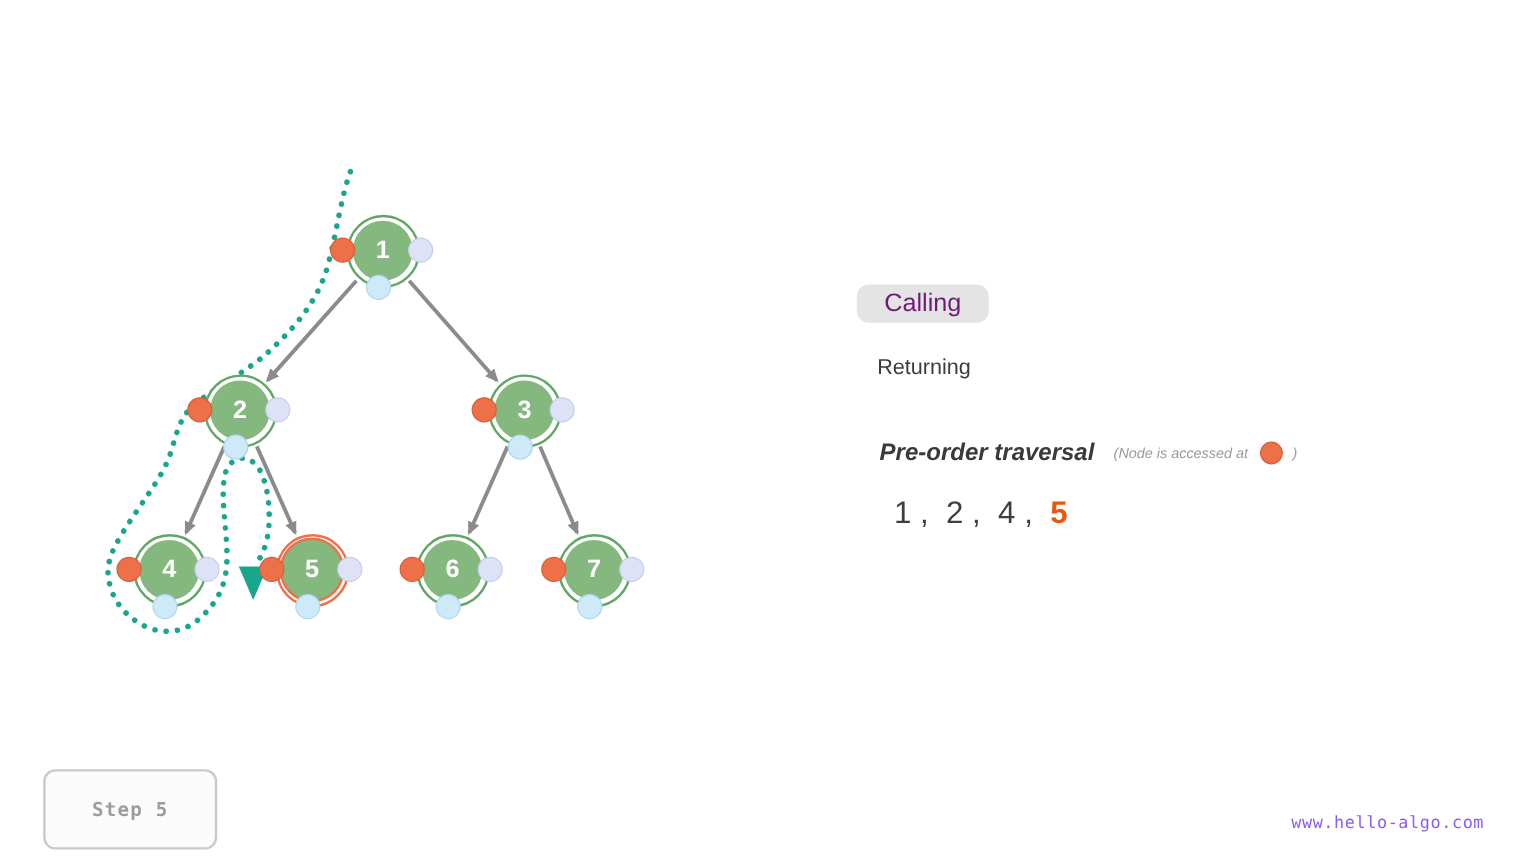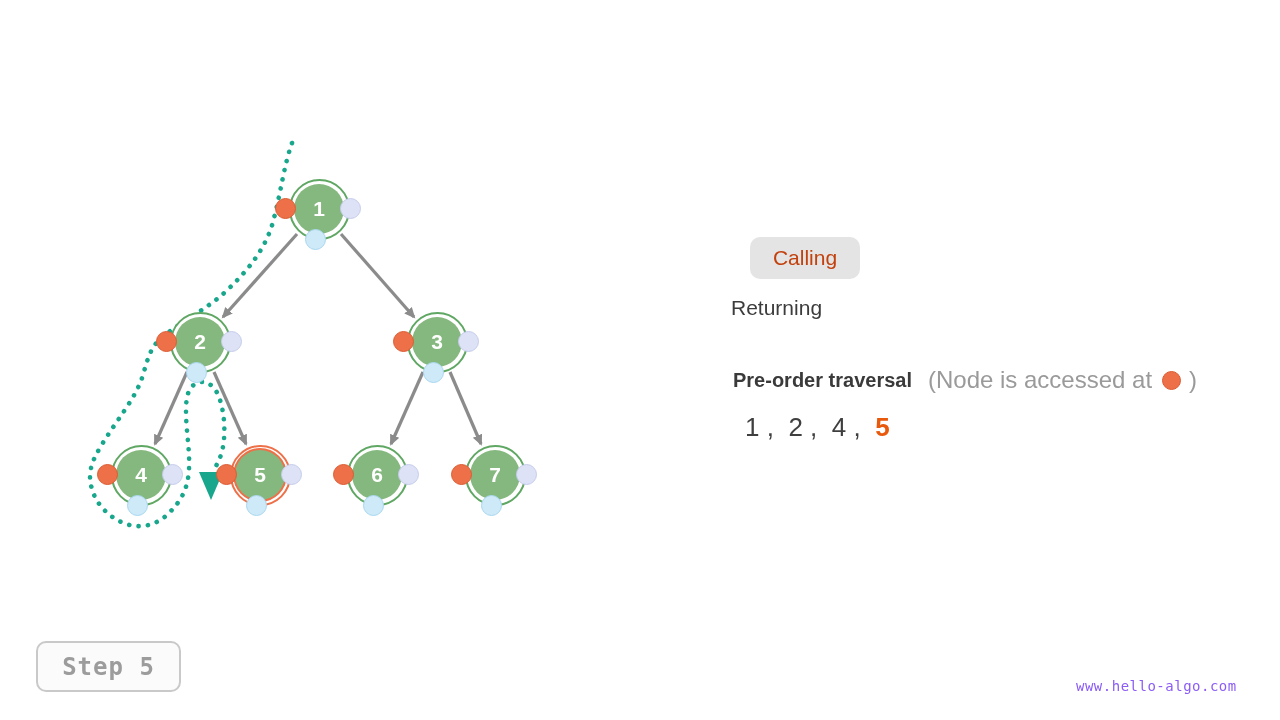--- a/index.html
+++ b/index.html
@@ -22,42 +22,42 @@
   .node.current { border-color:#ED7049; }
   .node.current .node-fill { box-shadow:0 0 0 2px #ED7049; }
 
   .marker { position:absolute; width:21px; height:21px; border-radius:50%; box-sizing:border-box; }
   .m-pre  { left:-15.5px; top:17.5px; background:#ED7049; border:1.5px solid #DC5C33; }
   .m-post { left:49.5px;  top:17.5px; background:#DEE2F6; border:1.5px solid #C6CCEC; }
   .m-in   { left:14.5px;  top:48.5px; background:#CEE9F8; border:1.5px solid #A9D7F0; }
 
   
   .calling-badge {
-    position:absolute; left:750px; top:237px; width:110px; height:42px;
-    background:#E4E4E4; border-radius:10px; color:#c2410c; font-size:21px;
+    position:absolute; left:714px; top:237px; width:110px; height:32px;
+    background:#E4E4E4; border-radius:10px; color:#701a75; font-size:21px;
     display:flex; align-items:center; justify-content:center; z-index:3;
   }
-  .returning-label { position:absolute; left:731px; top:296px; font-size:21px; color:#3C3C3C; z-index:3; }
+  .returning-label { position:absolute; left:731px; top:296px; font-size:18px; color:#3C3C3C; z-index:3; }
 
-  .trav-header { position:absolute; left:733px; top:366px; display:flex; align-items:center; z-index:3; }
+  .trav-header { position:absolute; left:733px; top:366px; display:flex; align-items:center; z-index:3;font-style:italic; }
   .trav-title { font-weight:bold; color:#3A3A3A; font-size:20px; margin-right:16px; }
-  .trav-note { color:#9A9A9A; font-size:24px; }
+  .trav-note { color:#9A9A9A; font-size:12px; }
   .access-dot {
     width:19px; height:19px; border-radius:50%; background:#ED7049;
     border:1.5px solid #DC5C33; margin:0 8px 0 10px; box-sizing:border-box;
   }
   .sequence { position:absolute; left:745px; top:412px; font-size:26px; color:#3F3F3F; white-space:pre; z-index:3; }
   .seq-num { color:#3F3F3F; }
   .seq-current { color:#E8590C; font-weight:bold; }
 
   
   .step-badge {
-    position:absolute; left:36px; top:641px; width:145px; height:51px; box-sizing:border-box;
+    position:absolute; left:36px; top:641px; width:145px; height:67px; box-sizing:border-box;
     border:2px solid #C9C9C9; border-radius:10px; background:#FBFBFB; color:#9C9C9C;
-    font-family:"DejaVu Sans Mono", monospace; font-size:24px; font-weight:bold; letter-spacing:1px;
+    font-family:"DejaVu Sans Mono", monospace; font-size:16px; font-weight:bold; letter-spacing:1px;
     display:flex; align-items:center; justify-content:center; z-index:3;
   }
   .watermark {
     position:absolute; left:1076px; top:678px; font-family:"DejaVu Sans Mono", monospace;
     font-size:14px; color:#8b5cf6; letter-spacing:0.5px; z-index:3;
   }
 </style>
 </head>
 <body>
 

